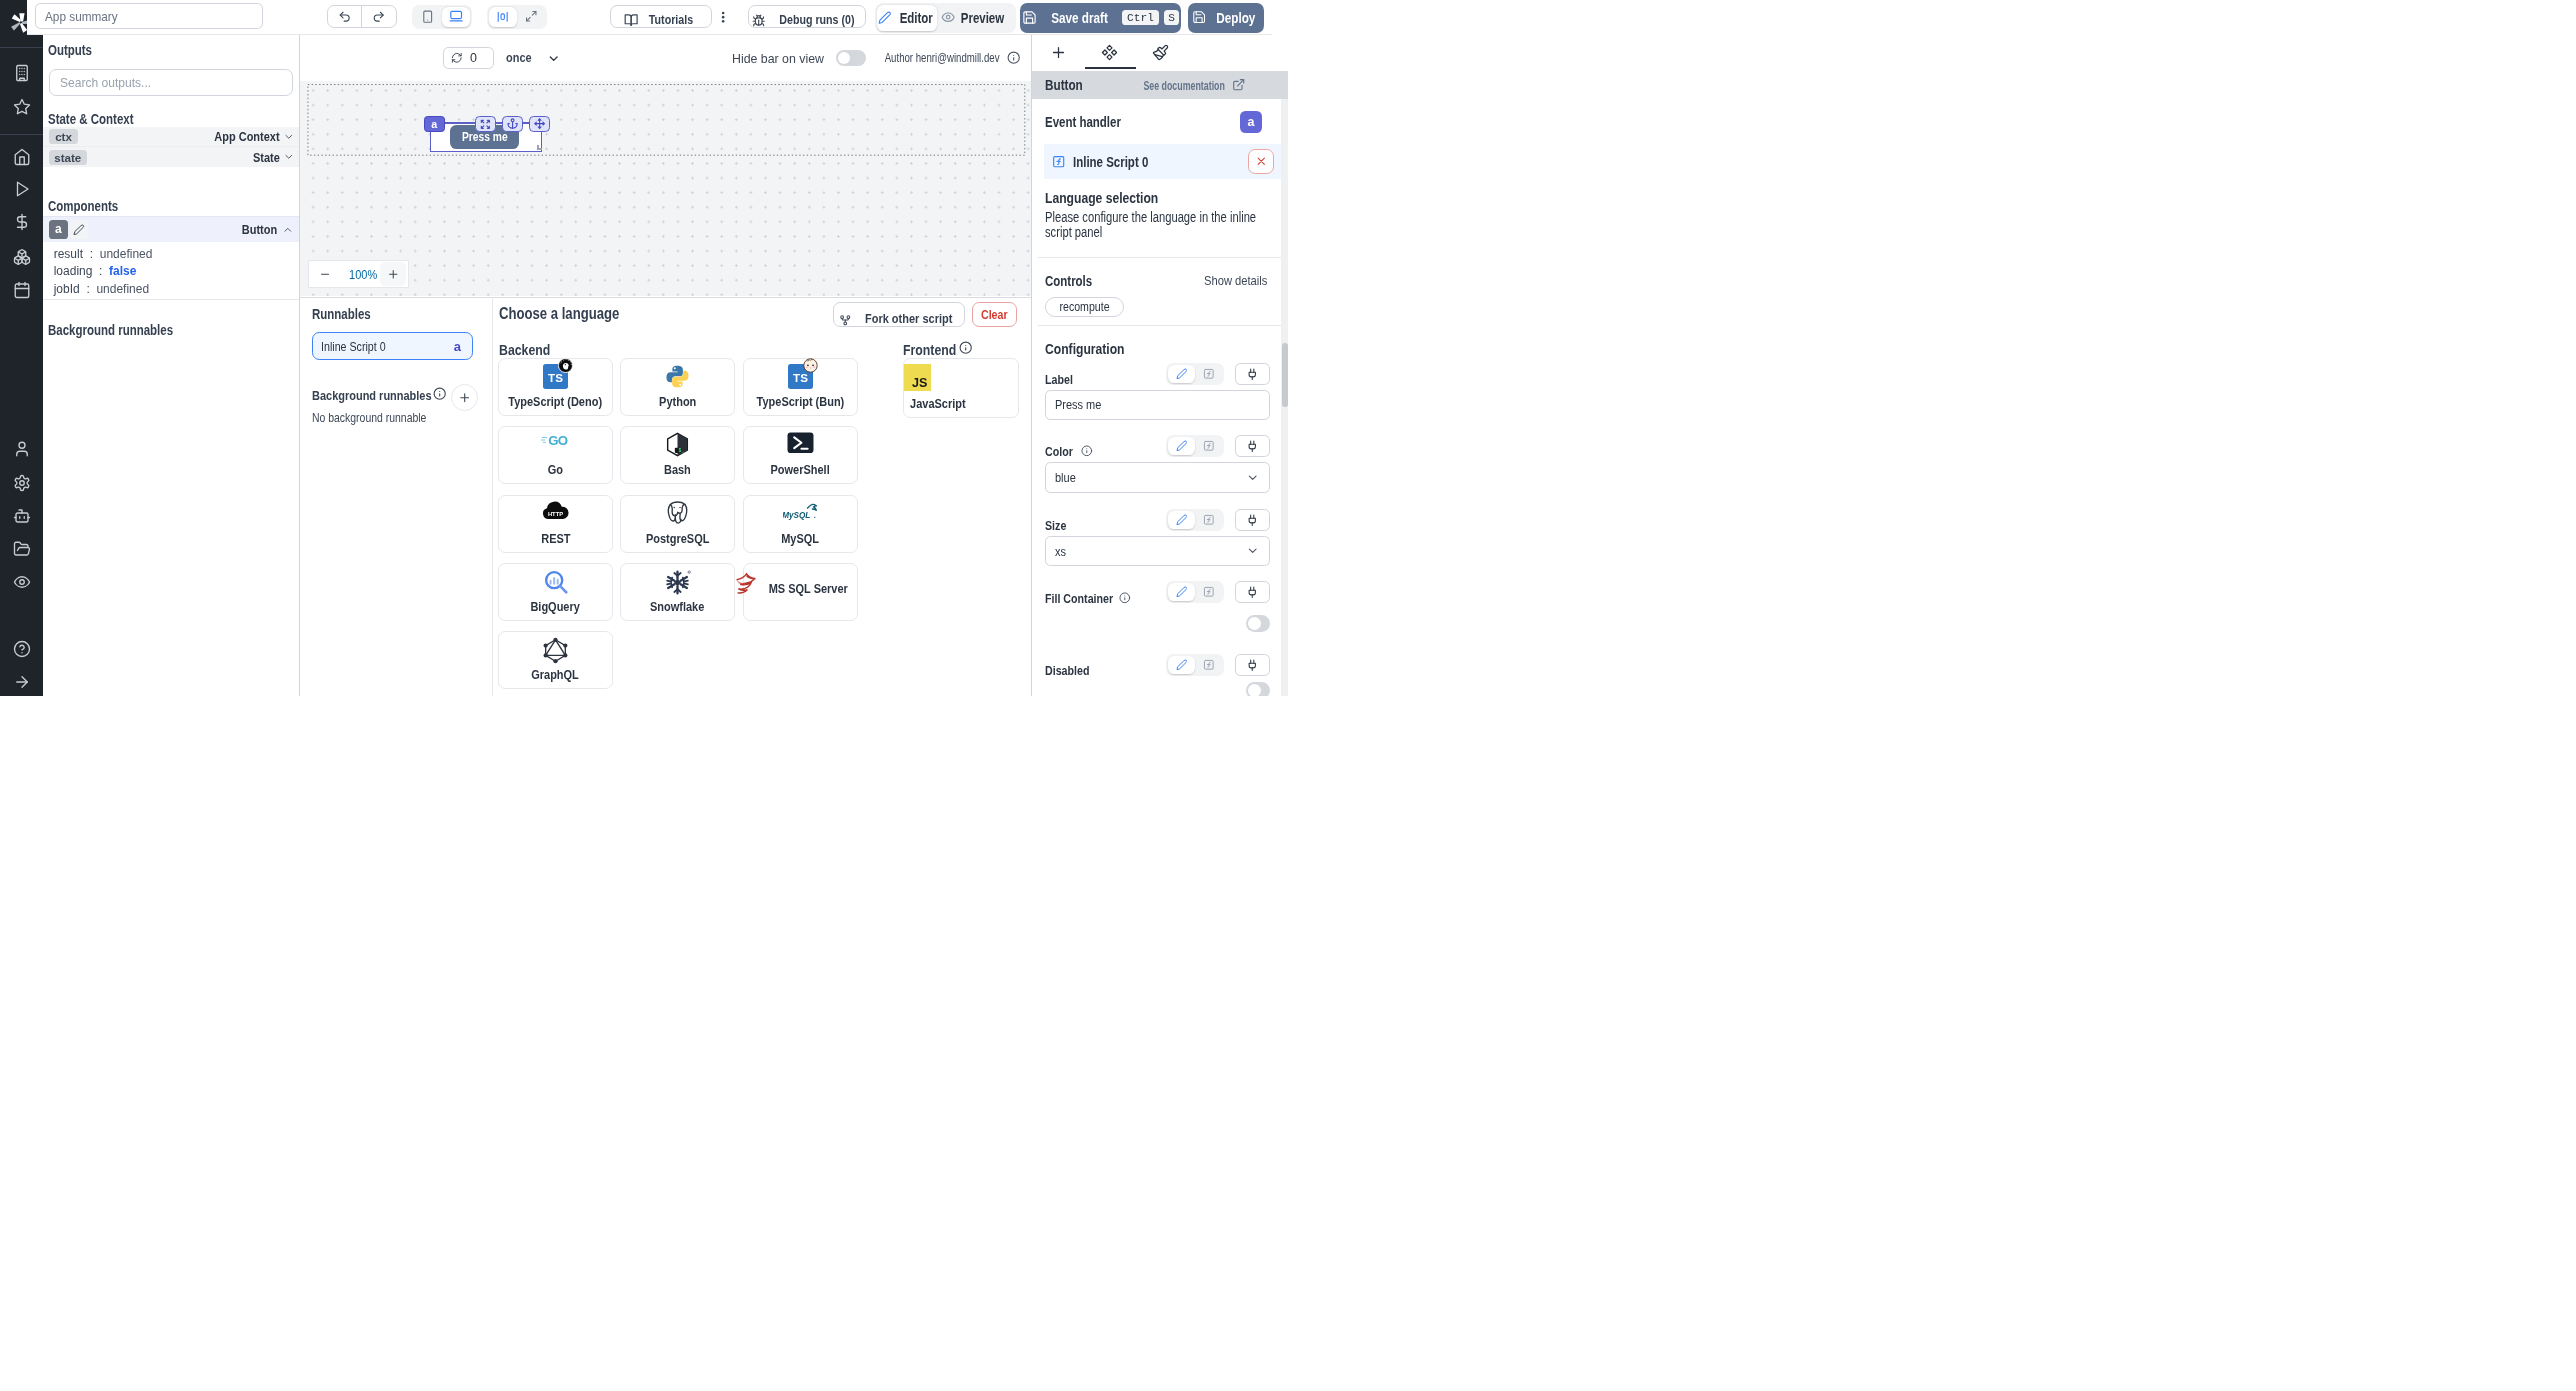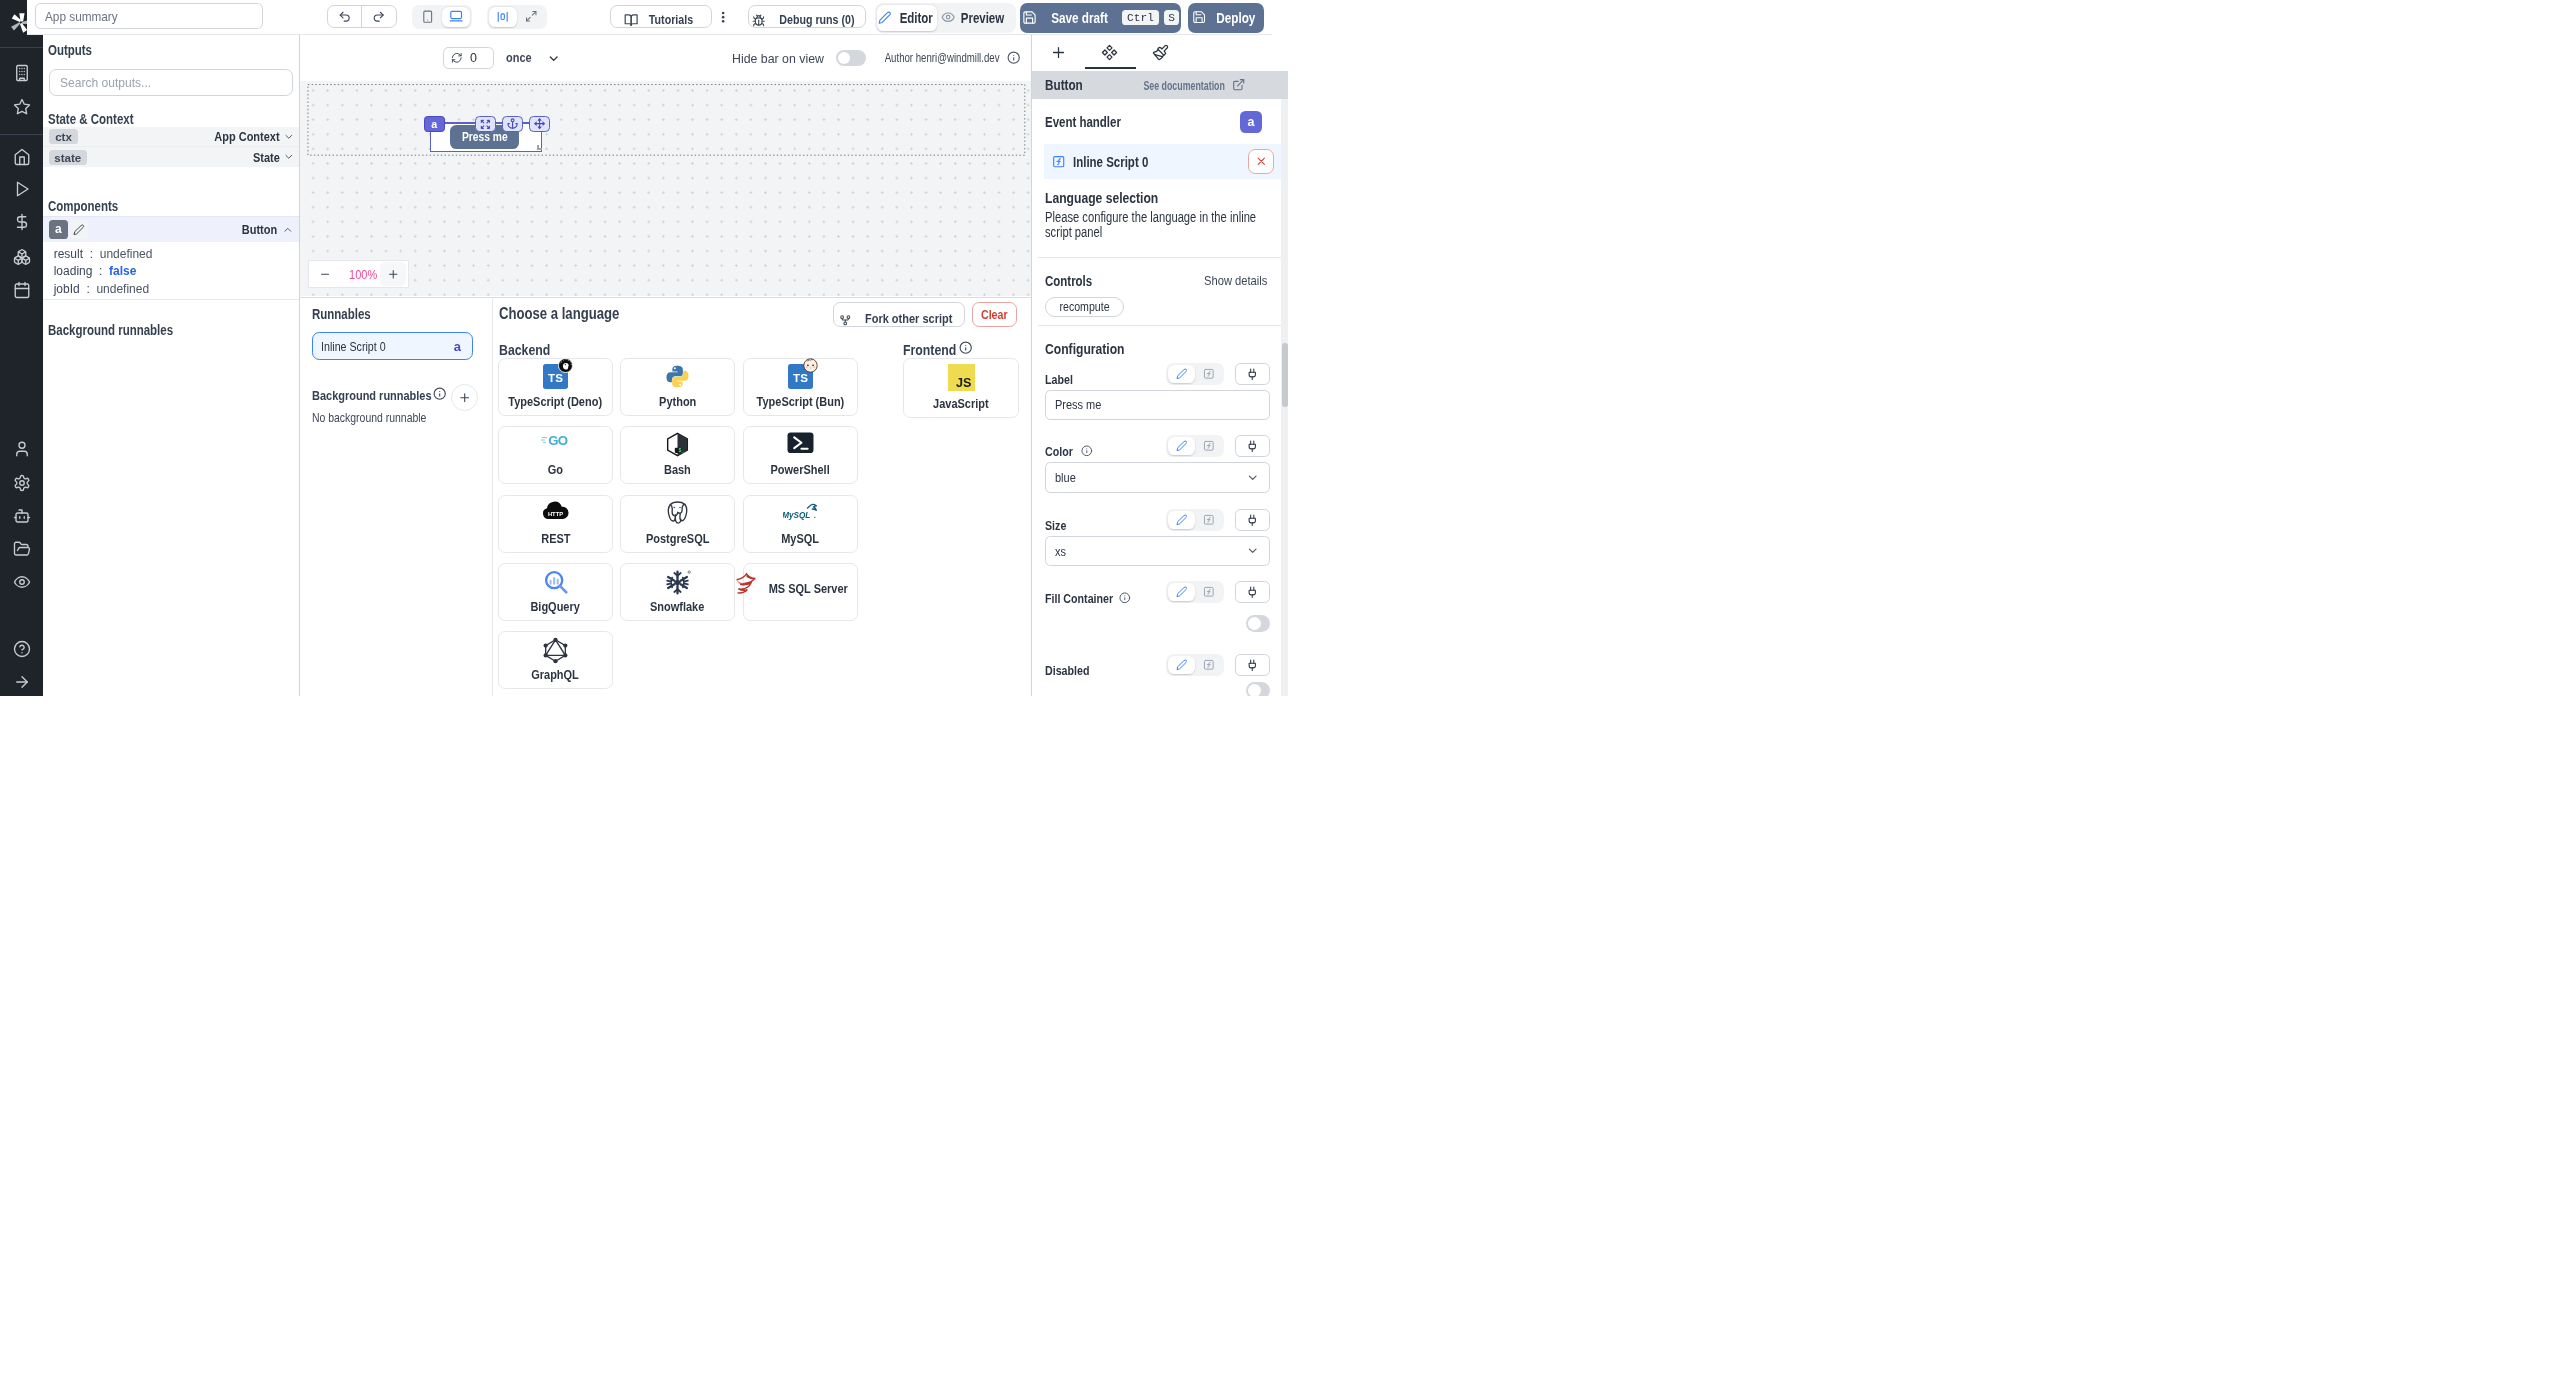--- a/index.html
+++ b/index.html
@@ -309,21 +309,21 @@
         <line x1="2" y1="12" x2="22" y2="12"></line>
         <line x1="12" y1="2" x2="12" y2="22"></line>
       </svg>
     </div>
   <div class="p" style="left:237px;top:110px;width:5.4px;height:5.4px;border-left:2.2px solid #9ca3af;border-bottom:2.2px solid #9ca3af"></div>
 
   <div class="p" style="left:7.6px;top:225px;width:101px;height:28px;background:#fff;border:0.9px solid #e5e7eb;display:flex;align-items:center">
     <svg class="ic" width="12.5" height="12.5" viewBox="0 0 24 24" style="margin-left:10.7px">
         <path d="M5 12h14"></path>
       </svg>
-    <span style="margin-left:14.3px;font-size:13.4px;color:#ec4899"><span class="cx">100%</span></span>
+    <span style="margin-left:14.3px;font-size:13.4px;color:#0369a1"><span class="cx">100%</span></span>
     <div style="margin-left:auto;width:27px;height:24px;background:#f6f7f8;border-radius:5.4px;margin-right:1.8px;display:flex;align-items:center;justify-content:center">
         <svg class="ic" width="12.5" height="12.5" viewBox="0 0 24 24">
           <path d="M12 5v14M5 12h14"></path>
         </svg>
       </div>
   </div>
 
   <div class="p" style="left:0;top:262px;width:732px;height:399px;background:#fff;border-top:0.9px solid #d8dce0"></div>
   <div class="p" style="left:192px;top:262px;width:0.9px;height:399px;background:#e5e7eb"></div>
   <div class="p hd" style="left:11.6px;top:271px;font-size:14px">Runnables</div>
@@ -490,21 +490,21 @@
             <circle cx="14" cy="3" r="2.4"></circle>
             <circle cx="25" cy="9.5" r="2.4"></circle>
             <circle cx="25" cy="20.5" r="2.4"></circle>
             <circle cx="14" cy="27" r="2.4"></circle>
             <circle cx="3" cy="20.5" r="2.4"></circle>
             <circle cx="3" cy="9.5" r="2.4"></circle>
           </g>
         </svg></div>
       <div class="cx" style="font-size:13.4px;font-weight:700;color:#2b3440">GraphQL</div>
     </div>
-    <div class="p" style="left:603px;top:323px;width:116px;height:60px;border:0.9px solid #e5e7eb;border-radius:7.2px;background:#fff;display:flex;flex-direction:column;align-items:center;justify-content:flex-end;padding-bottom:6.3px">
+    <div class="p" style="left:603px;top:323px;width:116px;height:60px;border:0.9px solid #e5e7eb;border-radius:7.2px;background:#fff;display:flex;flex-direction:column;align-items:flex-start;justify-content:flex-end;padding-bottom:6.3px">
       <div style="position:relative;margin-bottom:auto;margin-top:5.4px"><svg width="27" height="27" viewBox="0 0 30 30">
           <rect width="30" height="30" fill="#efdb4f"></rect>
           <text x="26" y="26" font-family="Liberation Sans" font-size="14" font-weight="bold" fill="#1a1a1a" text-anchor="end">JS</text>
         </svg></div>
       <div class="cx" style="font-size:13.4px;font-weight:700;color:#2b3440">JavaScript</div>
     </div>
 </div>
 
 <div class="p" style="left:1031px;top:35px;width:257px;height:661px;background:#fff;border-left:0.9px solid #d1d5db;overflow:hidden">
   <svg class="ic p" style="left:17.6px;top:8.5px;stroke:#2b3440;stroke-width:1.8" width="17" height="17" viewBox="0 0 24 24">

